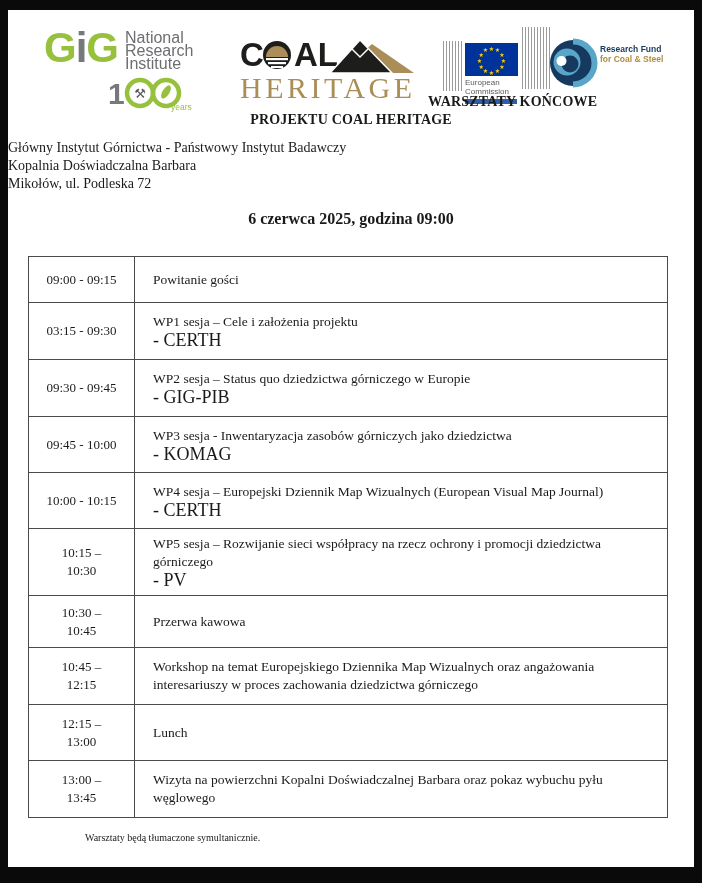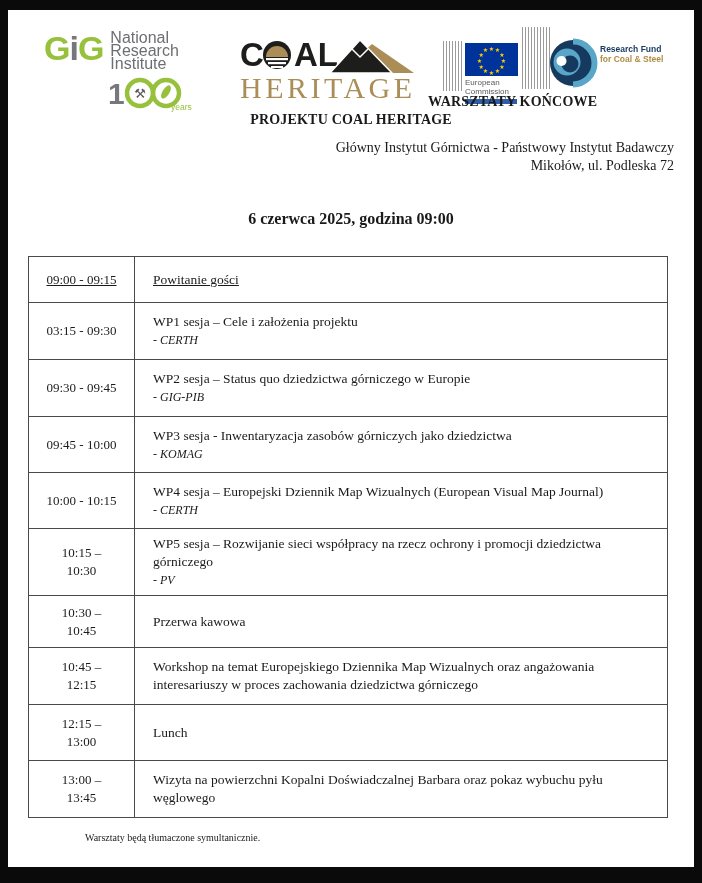--- a/index.html
+++ b/index.html
@@ -7,51 +7,51 @@
     width:702px;height:883px;background:#0a0a0a;position:relative;
     font-family:"Liberation Serif", serif;color:#1a1a1a;
   }
   .page{
     position:absolute;left:8px;top:10px;width:686px;height:857px;
     background:#ffffff;overflow:hidden;
   }
   
   .gig-logo{position:absolute;left:36px;top:16px;width:170px;height:92px;}
   .gig-row{display:flex;align-items:flex-start;height:50px;}
-  .gig-acronym{font-family:"Liberation Sans",sans-serif;font-weight:700;font-size:34px;line-height:44px;letter-spacing:-1px;}
+  .gig-acronym{font-family:"Liberation Sans",sans-serif;font-weight:700;font-size:42px;line-height:44px;letter-spacing:-1px;}
   .gig-g{color:#97c13c;}
   .gig-i{color:#77787b;}
   .gig-name{font-family:"Liberation Sans",sans-serif;font-size:16px;line-height:13px;color:#6d6e71;padding-left:7px;padding-top:5px;}
   .gig-100{position:absolute;left:61px;top:49px;}
 
   .ch-logo{position:absolute;left:232px;top:25px;width:192px;height:70px;}
 
   .ec-logo{position:absolute;left:430px;top:16px;width:122px;height:82px;}
   .eu-lines{position:absolute;background:repeating-linear-gradient(90deg,#9a9a9a 0,#9a9a9a 0.8px,rgba(255,255,255,0) 0.8px,rgba(255,255,255,0) 3px);}
   .eu-lines-left{left:5px;top:15px;width:21px;height:50px;}
   .eu-lines-right{left:84px;top:1px;width:29px;height:62px;}
   .eu-flag{position:absolute;left:27px;top:17px;width:53px;height:33px;}
   .ec-caption{position:absolute;left:27px;top:52px;font-family:"Liberation Sans",sans-serif;font-size:8px;line-height:9px;color:#595959;}
   .ec-bar{position:absolute;left:27px;top:73px;width:52px;height:5px;background:#2e5ea8;}
 
   .rfcs-logo{position:absolute;left:540px;top:26px;width:148px;height:56px;}
 
   
   .warsztaty{position:absolute;left:420px;top:84px;width:176px;font-weight:700;font-size:14px;letter-spacing:0.2px;}
   .projektu{position:absolute;left:0;top:102px;width:686px;text-align:center;font-weight:700;font-size:14px;letter-spacing:0.2px;}
-  .address{position:absolute;left:0;top:129px;width:666px;text-align:right;font-size:14px;line-height:18px;}
+  .address{position:absolute;left:0;top:129px;width:666px;text-align:left;font-size:14px;line-height:18px;}
   .date-line{position:absolute;left:0;top:200px;width:686px;text-align:center;font-weight:700;font-size:16px;}
 
   
   .agenda{position:absolute;left:20px;top:246px;width:640px;border-collapse:collapse;table-layout:fixed;}
   .agenda td{border:1px solid #4a4a4a;vertical-align:middle;}
   .time-cell{width:103px;text-align:center;font-size:13px;line-height:18px;}
   .desc-cell{padding:6px 14px 6px 18px;font-size:13.5px;line-height:18px;}
-  .session-presenter{font-style:italic;font-size:12px;}
-  .agenda tr:nth-child(1){height:46px;text-decoration:underline;}
+  .session-presenter{font-size:18px;}
+  .agenda tr:nth-child(1){height:46px;}
   .agenda tr:nth-child(2){height:57px;}
   .agenda tr:nth-child(3){height:57px;}
   .agenda tr:nth-child(4){height:56px;}
   .agenda tr:nth-child(5){height:56px;}
   .agenda tr:nth-child(6){height:64px;}
   .agenda tr:nth-child(7){height:52px;}
   .agenda tr:nth-child(8){height:57px;}
   .agenda tr:nth-child(9){height:56px;}
   .agenda tr:nth-child(10){height:57px;}
 
@@ -135,20 +135,21 @@
       <circle cx="13.5" cy="25" r="5" fill="#ffffff"></circle>
       <text x="52" y="16" font-family="Liberation Sans, sans-serif" font-weight="bold" font-size="8.5" fill="#16395f">Research Fund</text>
       <text x="52" y="26" font-family="Liberation Sans, sans-serif" font-weight="bold" font-size="8.5" fill="#b08c3e">for Coal &amp; Steel</text>
     </svg>
   </div>
 
   <div class="warsztaty">WARSZTATY KOŃCOWE</div>
   <div class="projektu">PROJEKTU COAL HERITAGE</div>
   <div class="address">
     <div>Główny Instytut Górnictwa - Państwowy Instytut Badawczy</div>
+    <div>Kopalnia Doświadczalna Barbara</div>
     <div>Mikołów, ul. Podleska 72</div>
   </div>
   <div class="date-line">6 czerwca 2025, godzina 09:00</div>
 
   <table class="agenda">
     <tbody>
         <tr>
           <td class="time-cell">
             <div>09:00 - 09:15</div>
           </td>

